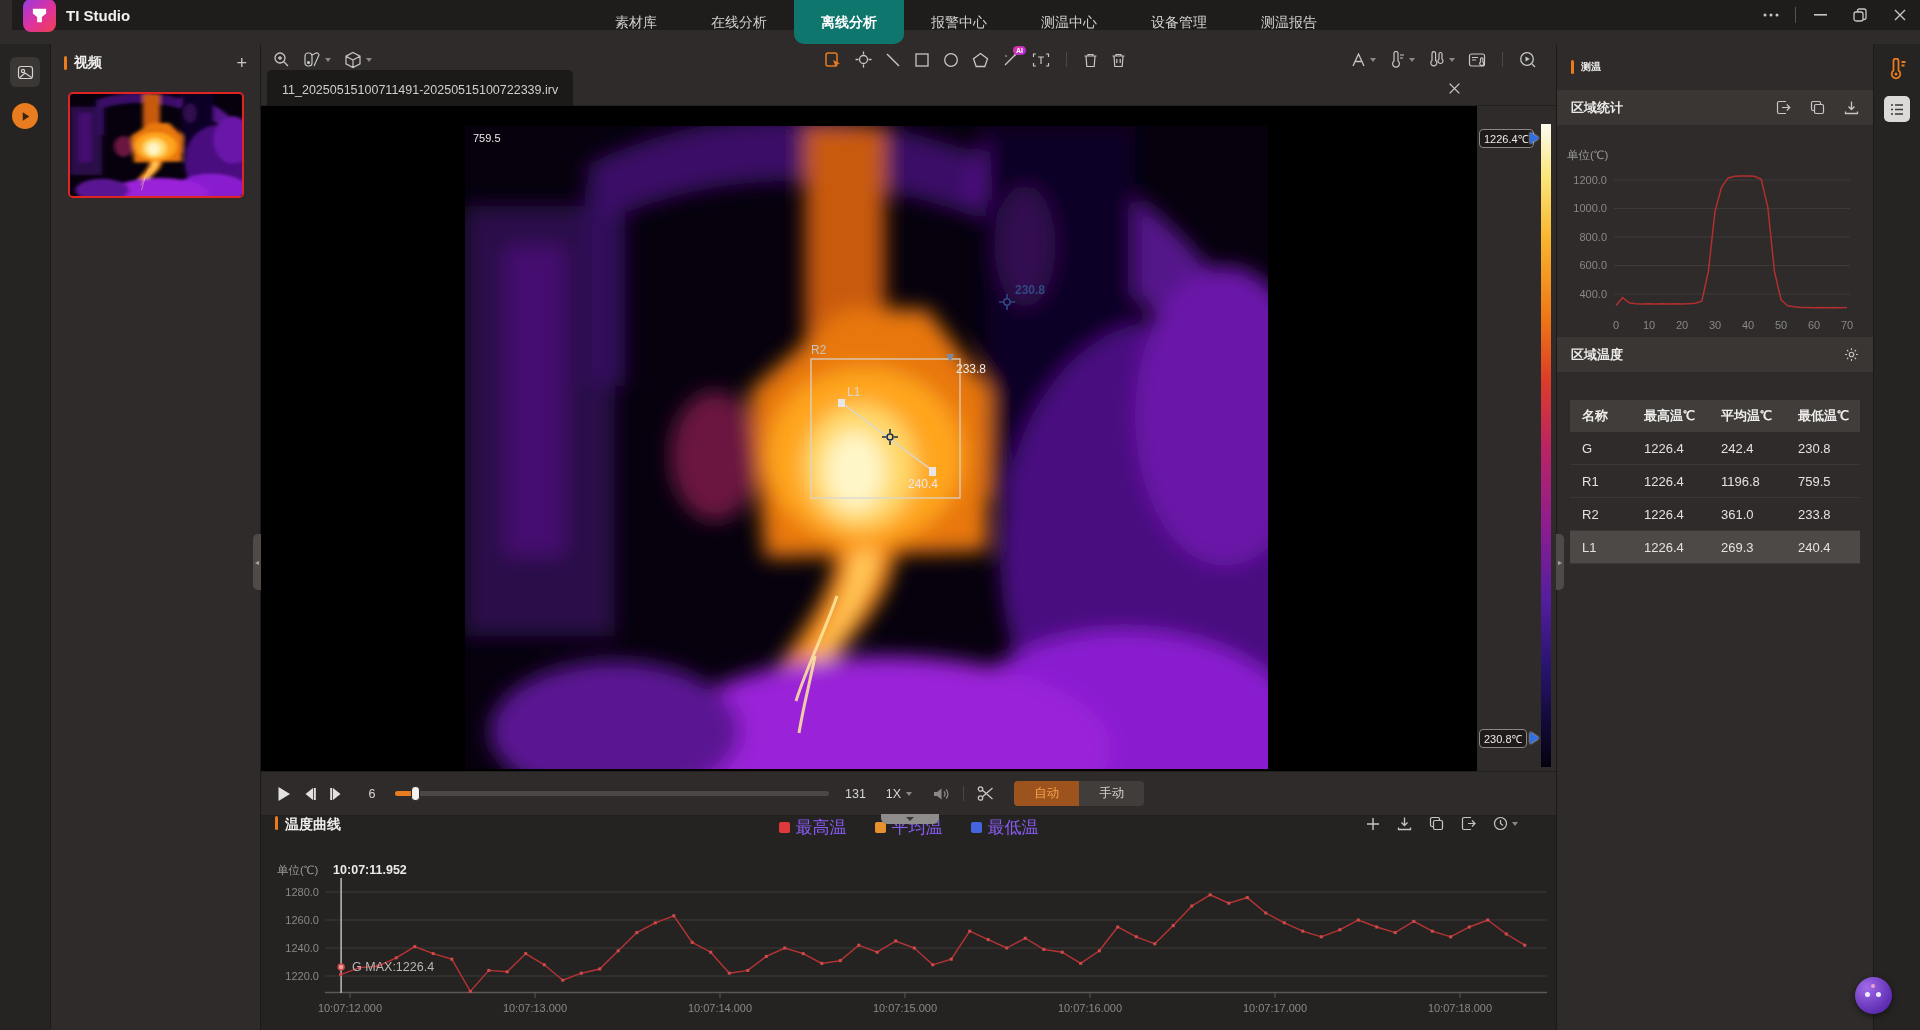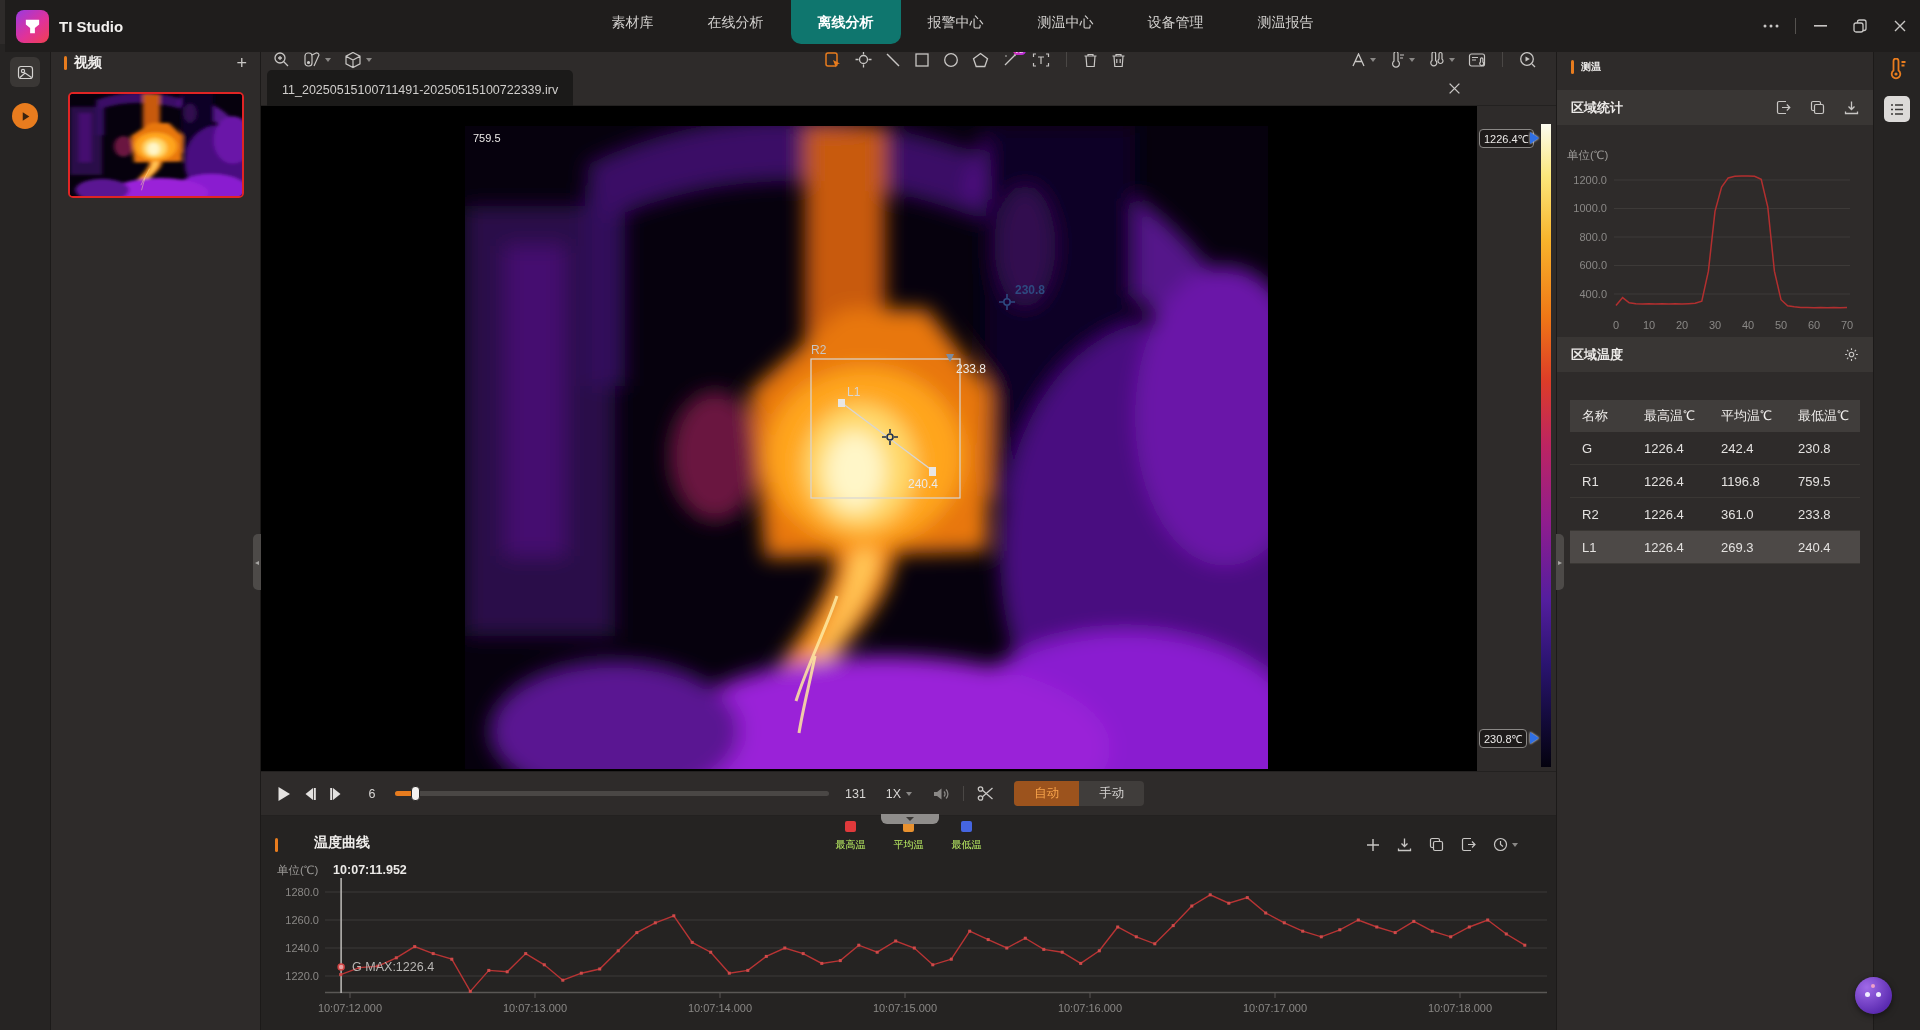--- a/index.html
+++ b/index.html
@@ -5,21 +5,21 @@
   * { margin:0; padding:0; box-sizing:border-box; }
   html,body { background:#151413; }
   .frame {
     position:relative; width:1920px; height:1030px; overflow:hidden;
     background:#2e2b2a; color:#d8d6d4;
     font-family:"Liberation Sans", sans-serif; font-size:13px;
   }
   svg text { font-family:"Liberation Sans", sans-serif; }
 
   
-  .titlebar { position:absolute; left:5px; top:0; right:0; height:52px; background:#1f1d1c; display:flex; align-items:center; z-index:30;justify-content:flex-end; }
+  .titlebar { position:absolute; left:12px; top:0; right:0; height:30px; background:#1f1d1c; display:flex; align-items:center; z-index:30;justify-content:flex-end; }
   .logo { width:33px; height:33px; margin:0 10px 0 11px; border-radius:8px;
     background:linear-gradient(140deg,#9a3ae0 0%, #e0329a 55%, #f04050 100%);
     display:flex; align-items:center; justify-content:center; }
   .app-title { font-size:15px; font-weight:bold; color:#f2f0ee; }
   .nav { position:absolute; left:50%; top:0; transform:translateX(-50%); height:44px; display:flex; }
   .nav-tab { height:44px; line-height:44px; padding:0 27px; font-size:14px; color:#d2d0ce; cursor:default; white-space:nowrap; }
   .nav-tab.active { background:#0f766e; border-radius:0 0 10px 10px; color:#ffffff; font-weight:bold; }
   .win-controls { margin-left:auto; display:flex; align-items:center; height:100%; }
   .win-btn { width:40px; height:100%; display:flex; align-items:center; justify-content:center; color:#c8c6c4; }
   .win-sep { width:1px; height:16px; background:#55524f; margin:0 4px; }
@@ -79,42 +79,42 @@
   .slider-handle { position:absolute; top:-5px; width:9px; height:15px; background:#f4f2f0; border:1.5px solid #2a2827; border-radius:4px; }
   .speed { display:flex; align-items:center; gap:3px; margin:0 10px; font-size:12.5px; color:#d8d6d4; }
   .toggle { display:flex; background:#403d3b; border-radius:4px; overflow:hidden; margin-left:10px; }
   .toggle-opt { padding:4px 20px; font-size:12.5px; color:#d4d2d0; }
   .toggle-opt.on { background:#9c531d; color:#f7a34a; }
   .drag-handle { position:absolute; left:calc(50% - 28px); bottom:-9px; width:58px; height:10px; background:#8f8d8b; border-radius:0 0 6px 6px; display:flex; align-items:center; justify-content:center; z-index:6; }
   .drag-handle .dh-caret { width:0; height:0; border-left:4px solid transparent; border-right:4px solid transparent; border-top:4px solid #3a3836; }
 
   
   .curve-panel { height:215px; background:#252322; border-top:1px solid #232120; display:flex; flex-direction:column; position:relative; }
-  .curve-header { height:37px; display:flex; align-items:flex-end; padding:0 14px; position:relative;gap:29px; }
+  .curve-header { height:37px; display:flex; align-items:flex-start; padding:0 14px; position:relative; }
   .legend { position:absolute; left:50%; transform:translateX(-50%); display:flex; gap:28px; align-items:center; }
-  .legend-item { display:flex; align-items:center; gap:6px; font-size:10px; color:#bef264;flex-direction:column; }
+  .legend-item { display:flex; align-items:center; gap:6px; font-size:17px; color:#8b5cf6; }
   .legend-swatch { width:11px; height:11px; border-radius:2px; }
   .curve-icons { margin-left:auto; display:flex; align-items:center; gap:17px; padding-right:24px; }
   .curve-chart { flex:1; }
   .curve-chart svg { display:block; }
   .ct-unit { font-size:11.5px; fill:#9a9896; }
   .ct-grid { stroke:#3d3a38; stroke-width:1; }
   .ct-tick { font-size:11px; fill:#8a8886; }
 
   
   .right-panel { width:317px; background:#2e2b2a; border-left:1px solid #1c1a19; display:flex; flex-direction:column; position:relative; }
   .rp-title { height:46px; display:flex; align-items:center; padding:0 14px; }
   .rp-title .panel-title { font-size:10px; }
   .rp-section { height:35px; background:#393634; display:flex; align-items:center; padding:0 14px; }
   .rp-section-title { font-size:13px; font-weight:bold; color:#eceae8; }
   .rp-icons { margin-left:auto; display:flex; gap:19px; align-items:center; }
   .rt-table { margin:28px 13px 0 13px; font-size:13px; }
   .rt-row { display:grid; grid-template-columns:62px 77px 77px 75px; align-items:center; height:33px; border-bottom:1px solid #3a3734; color:#e4e2e0; }
   .rt-row > div { padding-left:12px; }
-  .rt-head { background:#403d3b; font-weight:normal; height:32px; border-bottom:none; color:#f0eeec; }
+  .rt-head { background:#403d3b; font-weight:bold; height:32px; border-bottom:none; color:#f0eeec; }
   .rt-row.selected { background:#4d4947; }
 
   .right-rail { width:47px; background:#262423; border-left:1px solid #1c1a19; display:flex; flex-direction:column; align-items:center; padding-top:14px; gap:16px; }
   .rail-list-btn { width:26px; height:26px; border-radius:5px; background:#dcdad8; display:flex; align-items:center; justify-content:center; }
 
   .bot-fab { position:absolute; right:28px; bottom:16px; width:37px; height:37px; border-radius:50%;
     background:radial-gradient(circle at 32% 28%, #a06ae8, #5a2ab0 75%); box-shadow:0 2px 6px rgba(0,0,0,.5); z-index:40; }
   .bot-fab .eye { position:absolute; width:5px; height:5px; border-radius:50%; background:#f0ecff; top:15px; }
   .bot-fab .eye.l { left:10px; } .bot-fab .eye.r { left:21px; }
   .bot-fab .dot { position:absolute; width:4px; height:4px; border-radius:50%; background:#f0a0c8; top:7px; left:16px; }

